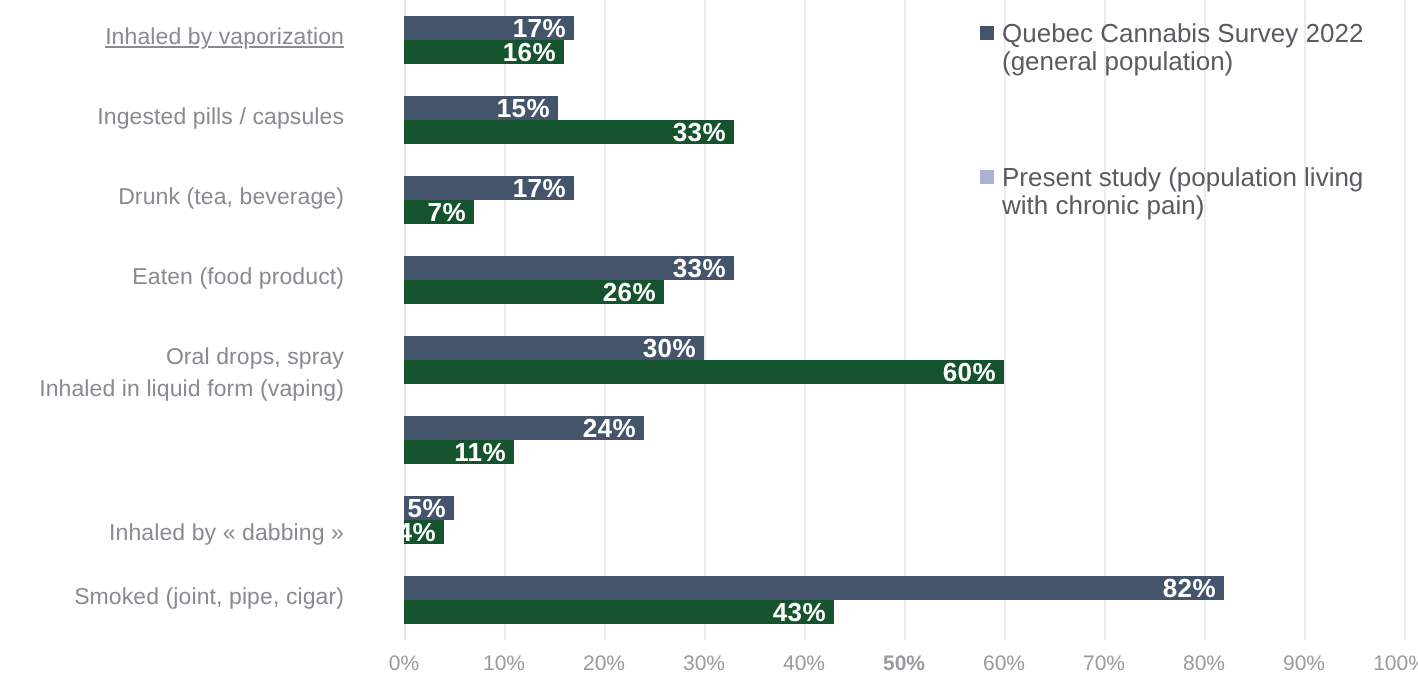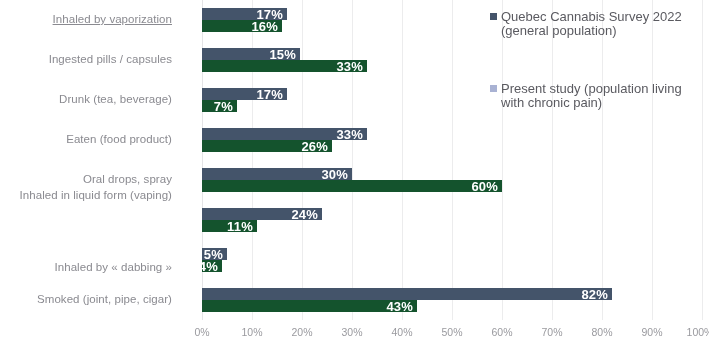--- a/index.html
+++ b/index.html
@@ -155,21 +155,21 @@
     <div class="gridline" style="left:450px;"></div>
     <div class="gridline" style="left:500px;"></div>
 
     <div class="bar dark" style="left:0; top:8px;  width:85px;">
         <span class="bar-label">17%</span>
       </div>
     <div class="bar light" style="left:0; top:20px; width:80px;">
         <span class="bar-label">16%</span>
       </div>
 
-    <div class="bar dark" style="left:0; top:48px; width:98px;">
+    <div class="bar dark" style="left:0; top:48px; width:77px;">
         <span class="bar-label">15%</span>
       </div>
     <div class="bar light" style="left:0; top:60px; width:165px;">
         <span class="bar-label">33%</span>
       </div>
 
     <div class="bar dark" style="left:0; top:88px;  width:85px;">
         <span class="bar-label">17%</span>
       </div>
     <div class="bar light" style="left:0; top:100px; width:35px;">
@@ -211,21 +211,21 @@
         <span class="bar-label">43%</span>
       </div>
   </div>
 
   <div class="tick-row">
     <div class="tick" style="left:0px;">0%</div>
     <div class="tick" style="left:50px;">10%</div>
     <div class="tick" style="left:100px;">20%</div>
     <div class="tick" style="left:150px;">30%</div>
     <div class="tick" style="left:200px;">40%</div>
-    <div class="tick" style="left:250px;">50%</div>
+    <div class="tick" style="left:250px;font-weight:bold;">50%</div>
     <div class="tick" style="left:300px;">60%</div>
     <div class="tick" style="left:350px;">70%</div>
     <div class="tick" style="left:400px;">80%</div>
     <div class="tick" style="left:450px;">90%</div>
     <div class="tick" style="left:498px;">100%</div>
   </div>
 
   <div class="legend">
     <div class="legend-item first">
       <span class="legend-swatch dark"></span>

